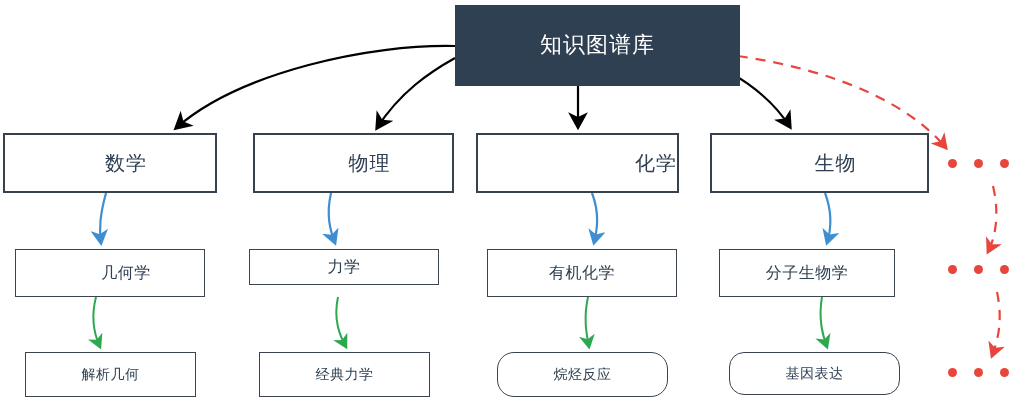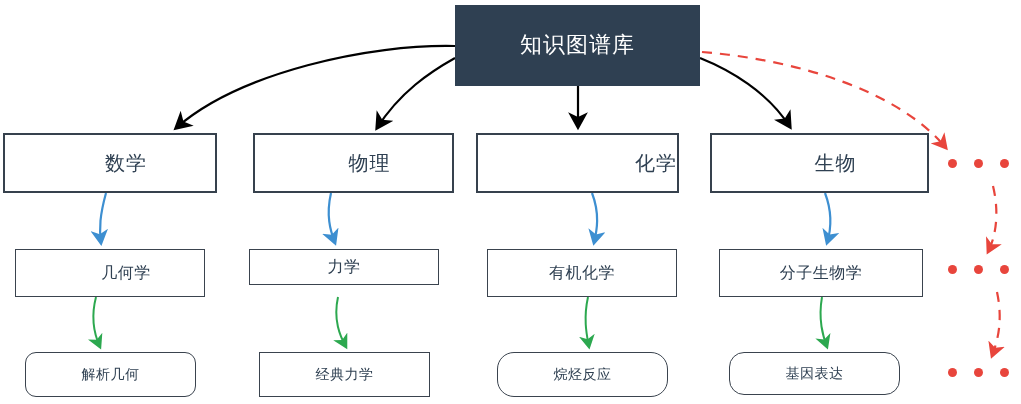--- a/index.html
+++ b/index.html
@@ -136,21 +136,21 @@
     </g>
 
     <g>
       <path d="M 993 186 C 1000 215 995 238 988 252" fill="none" stroke="#E8453C" stroke-width="2.2" stroke-dasharray="10 8" marker-end="url(#arrow-red)"></path>
     </g>
     <g>
       <path d="M 997 292 C 1003 320 998 340 992 356" fill="none" stroke="#E8453C" stroke-width="2.2" stroke-dasharray="10 8" marker-end="url(#arrow-red)"></path>
     </g>
   </svg>
 
-  <div class="node node-root" style="left:455px; top:5px; width:245px; height:81px;">
+  <div class="node node-root" style="left:455px; top:5px; width:285px; height:81px;">
     <span>知识图谱库</span>
   </div>
 
   <div class="node node-l1" style="left:3px; top:133px; width:214px; height:60px;">
     <span>数学</span>
   </div>
   <div class="node node-l1" style="left:253px; top:133px; width:201px; height:60px;">
     <span>物理</span>
   </div>
   <div class="node node-l1" style="left:476px; top:133px; width:203px; height:60px;justify-content:flex-end;">
@@ -162,25 +162,25 @@
 
   <div class="node node-l2" style="left:15px; top:249px; width:190px; height:48px;padding-left:32px;">
     <span>几何学</span>
   </div>
   <div class="node node-l2" style="left:249px; top:249px; width:190px; height:36px;">
     <span>力学</span>
   </div>
   <div class="node node-l2" style="left:487px; top:249px; width:190px; height:48px;">
     <span>有机化学</span>
   </div>
-  <div class="node node-l2" style="left:719px; top:249px; width:204px; height:48px;">
+  <div class="node node-l2" style="left:719px; top:249px; width:176px; height:48px;">
     <span>分子生物学</span>
   </div>
 
-  <div class="node node-l3" style="left:25px; top:352px; width:171px; height:45px;border-radius:11px;">
+  <div class="node node-l3" style="left:25px; top:352px; width:171px; height:45px;">
     <span>解析几何</span>
   </div>
   <div class="node node-l3" style="left:259px; top:352px; width:171px; height:45px;">
     <span>经典力学</span>
   </div>
   <div class="node node-l3" style="left:497px; top:352px; width:171px; height:45px;border-radius:17px;">
     <span>烷烃反应</span>
   </div>
   <div class="node node-l3" style="left:729px; top:352px; width:171px; height:43px;border-radius:15px;">
     <span>基因表达</span>

